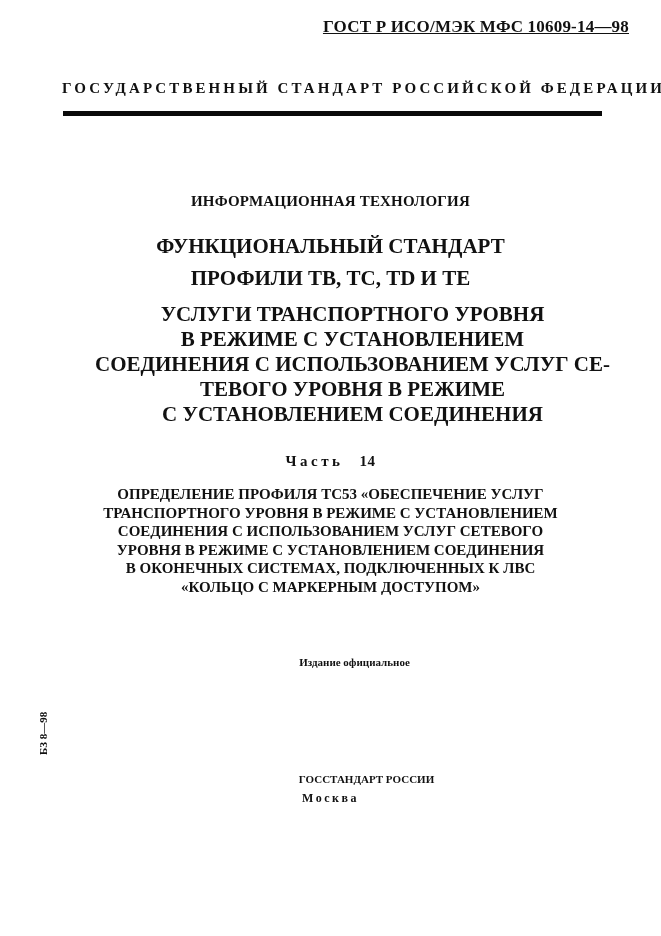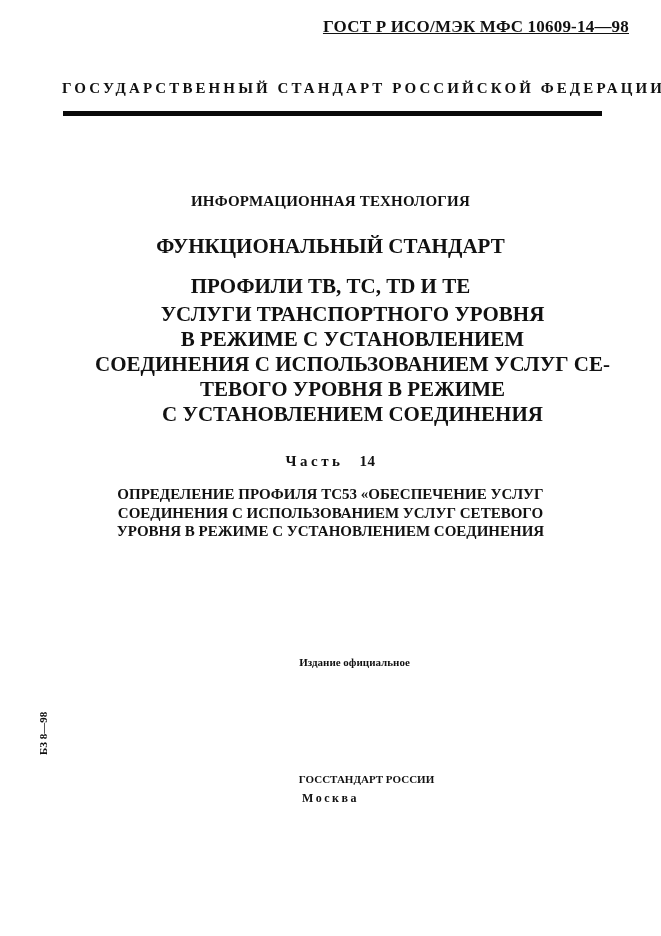--- a/index.html
+++ b/index.html
@@ -51,21 +51,21 @@
     .info-tech {
       top: 193px;
       font-size: 15px;
       letter-spacing: 0.2px;
     }
     .title-line {
       font-size: 21px;
       line-height: 28px;
     }
     .func-std { top: 232px; }
-    .profiles { top: 264px; margin-top: 8px; }
+    .profiles { top: 264px; }
     .services {
       top: 302px;
       font-size: 21px;
       line-height: 25px;
       margin-left: 22px;
     }
     .services div { white-space: nowrap; }
     .part {
       top: 453px;
       font-size: 15px;
@@ -127,22 +127,25 @@
   <div>ТЕВОГО УРОВНЯ В РЕЖИМЕ</div>
   <div>С УСТАНОВЛЕНИЕМ СОЕДИНЕНИЯ</div>
 </div>
 
 <div class="abs center-block part">
   <span>Часть</span><span class="num">14</span>
 </div>
 
 <div class="abs center-block profile-def">
   <div>ОПРЕДЕЛЕНИЕ ПРОФИЛЯ ТС53 «ОБЕСПЕЧЕНИЕ УСЛУГ</div>
+  <div>ТРАНСПОРТНОГО УРОВНЯ В РЕЖИМЕ С УСТАНОВЛЕНИЕМ</div>
   <div>СОЕДИНЕНИЯ С ИСПОЛЬЗОВАНИЕМ УСЛУГ СЕТЕВОГО</div>
   <div>УРОВНЯ В РЕЖИМЕ С УСТАНОВЛЕНИЕМ СОЕДИНЕНИЯ</div>
+  <div>В ОКОНЕЧНЫХ СИСТЕМАХ, ПОДКЛЮЧЕННЫХ К ЛВС</div>
+  <div>«КОЛЬЦО С МАРКЕРНЫМ ДОСТУПОМ»</div>
 </div>
 
 <div class="abs center-block edition">Издание официальное</div>
 
 <div class="abs bz-code">БЗ 8—98</div>
 
 <div class="abs center-block publisher">ГОССТАНДАРТ РОССИИ</div>
 
 <div class="abs center-block city">Москва</div>
 

